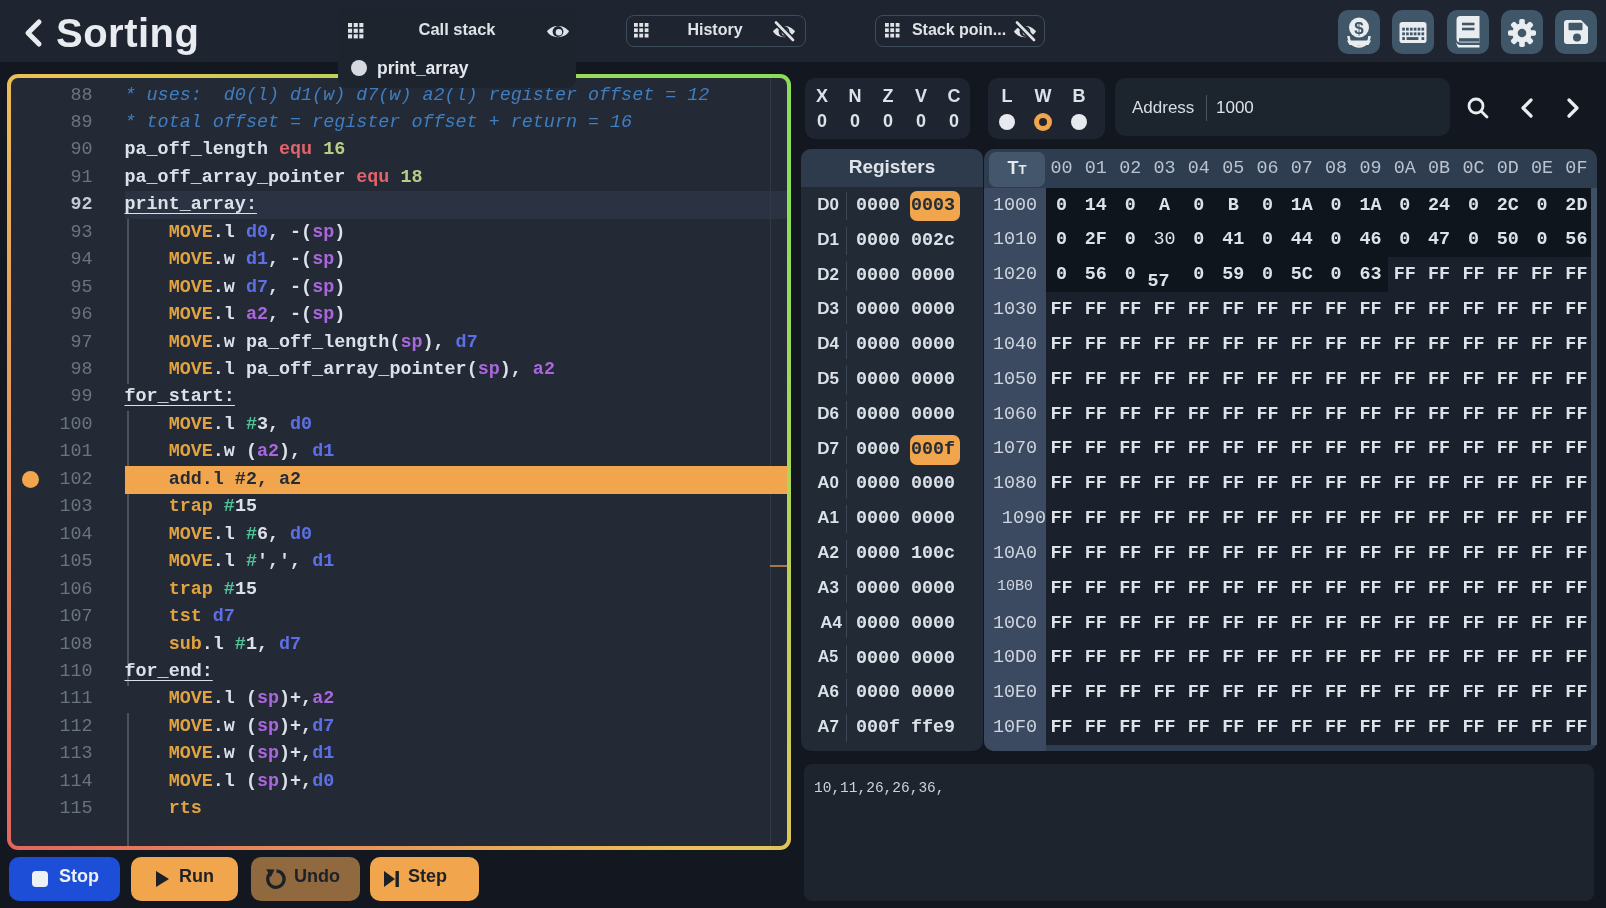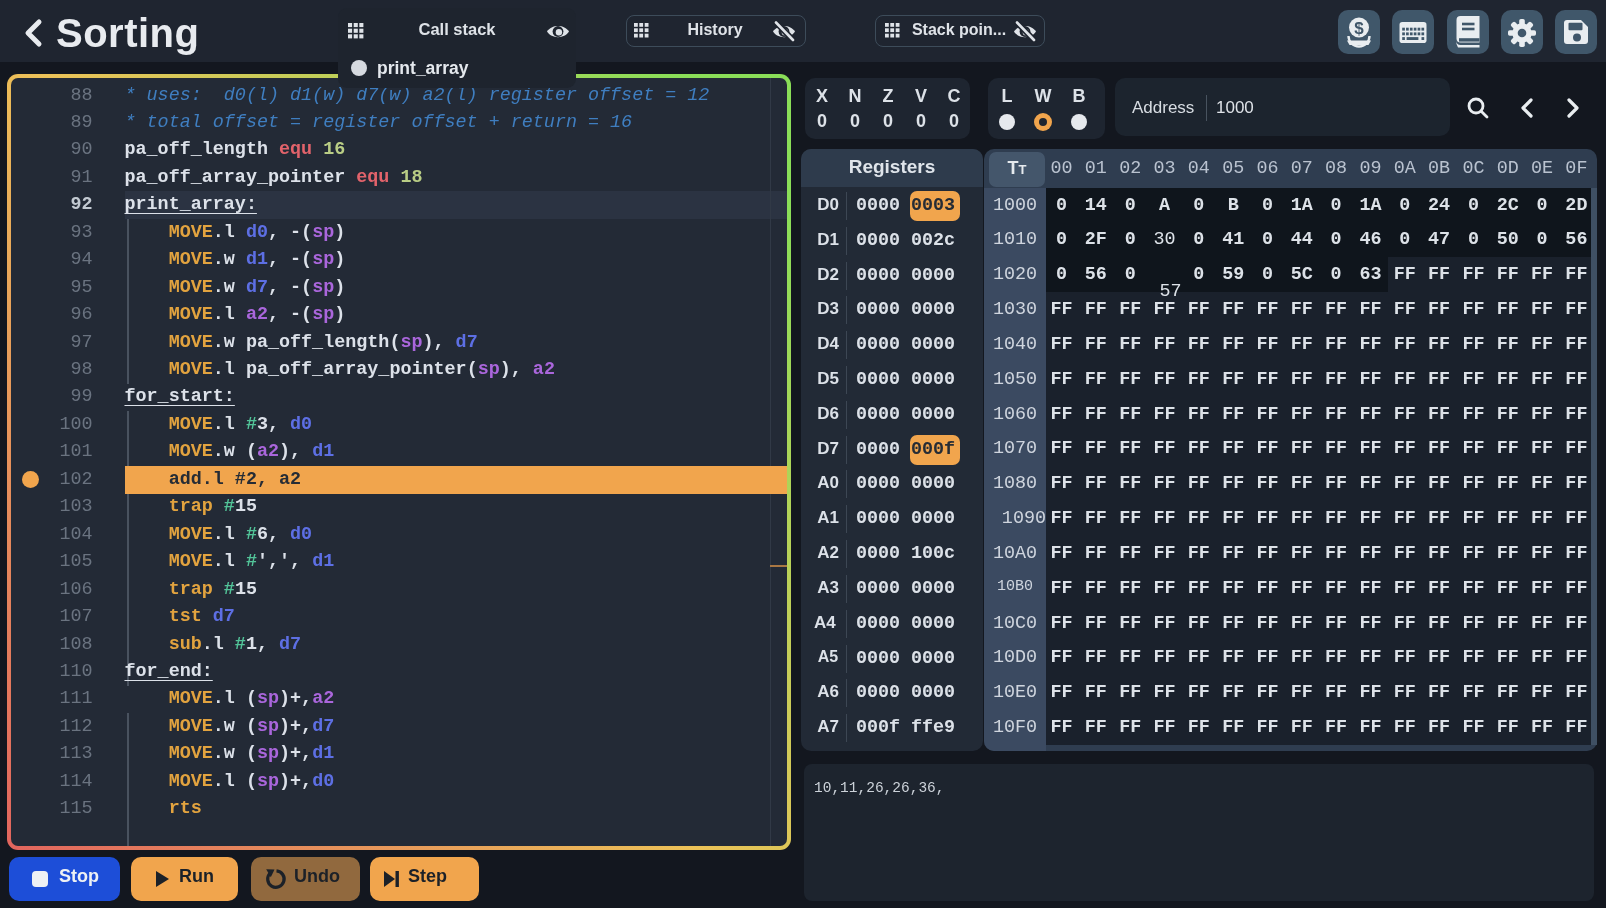--- a/index.html
+++ b/index.html
@@ -278,21 +278,21 @@
     <div class="abs mono" style="left:911px;top:473.4px;font-size:18.4px;font-weight:bold;color:#dce1e8">0000</div>
     <div class="abs" style="left:814px;top:508.3px;width:28px;text-align:center;font-size:17px;font-weight:bold;color:#dce1e8">A1</div>
     <div class="abs mono" style="left:856px;top:508.3px;font-size:18.4px;font-weight:bold;color:#dce1e8">0000</div>
     <div class="abs mono" style="left:911px;top:508.3px;font-size:18.4px;font-weight:bold;color:#dce1e8">0000</div>
     <div class="abs" style="left:814px;top:543.1px;width:28px;text-align:center;font-size:17px;font-weight:bold;color:#dce1e8">A2</div>
     <div class="abs mono" style="left:856px;top:543.1px;font-size:18.4px;font-weight:bold;color:#dce1e8">0000</div>
     <div class="abs mono" style="left:911px;top:543.1px;font-size:18.4px;font-weight:bold;color:#dce1e8">100c</div>
     <div class="abs" style="left:814px;top:577.9px;width:28px;text-align:center;font-size:17px;font-weight:bold;color:#dce1e8">A3</div>
     <div class="abs mono" style="left:856px;top:577.9px;font-size:18.4px;font-weight:bold;color:#dce1e8">0000</div>
     <div class="abs mono" style="left:911px;top:577.9px;font-size:18.4px;font-weight:bold;color:#dce1e8">0000</div>
-    <div class="abs" style="left:814px;top:612.8px;width:28px;text-align:left;font-size:17px;font-weight:bold;color:#dce1e8">A4</div>
+    <div class="abs" style="left:814px;top:612.8px;width:28px;text-align:right;font-size:17px;font-weight:bold;color:#dce1e8">A4</div>
     <div class="abs mono" style="left:856px;top:612.8px;font-size:18.4px;font-weight:bold;color:#dce1e8">0000</div>
     <div class="abs mono" style="left:911px;top:612.8px;font-size:18.4px;font-weight:bold;color:#dce1e8">0000</div>
     <div class="abs" style="left:814px;top:647.6px;width:28px;text-align:center;font-size:16px;font-weight:bold;color:#dce1e8">A5</div>
     <div class="abs mono" style="left:856px;top:647.6px;font-size:18.4px;font-weight:bold;color:#dce1e8">0000</div>
     <div class="abs mono" style="left:911px;top:647.6px;font-size:18.4px;font-weight:bold;color:#dce1e8">0000</div>
     <div class="abs" style="left:814px;top:682.4px;width:28px;text-align:center;font-size:17px;font-weight:bold;color:#dce1e8">A6</div>
     <div class="abs mono" style="left:856px;top:682.4px;font-size:18.4px;font-weight:bold;color:#dce1e8">0000</div>
     <div class="abs mono" style="left:911px;top:682.4px;font-size:18.4px;font-weight:bold;color:#dce1e8">0000</div>
     <div class="abs" style="left:814px;top:717.2px;width:28px;text-align:center;font-size:17px;font-weight:bold;color:#dce1e8">A7</div>
     <div class="abs mono" style="left:856px;top:717.2px;font-size:18.4px;font-weight:bold;color:#dce1e8">000f</div>
@@ -351,21 +351,21 @@
     <div class="abs mono" style="left:1387.8px;top:229.4px;width:34px;text-align:center;font-size:18.4px;font-weight:bold;color:#dde2e8">0</div>
     <div class="abs mono" style="left:1422.1px;top:229.4px;width:34px;text-align:center;font-size:18.4px;font-weight:bold;color:#dde2e8">47</div>
     <div class="abs mono" style="left:1456.5px;top:229.4px;width:34px;text-align:center;font-size:18.4px;font-weight:bold;color:#dde2e8">0</div>
     <div class="abs mono" style="left:1490.8px;top:229.4px;width:34px;text-align:center;font-size:18.4px;font-weight:bold;color:#dde2e8">50</div>
     <div class="abs mono" style="left:1525.1px;top:229.4px;width:34px;text-align:center;font-size:18.4px;font-weight:bold;color:#dde2e8">0</div>
     <div class="abs mono" style="left:1559.4px;top:229.4px;width:34px;text-align:center;font-size:18.4px;font-weight:bold;color:#dde2e8">56</div>
     <div class="abs mono" style="left:984px;top:264.3px;width:62px;text-align:center;font-size:18.4px;color:#cfd5de">1020</div>
     <div class="abs mono" style="left:1044.5px;top:264.3px;width:34px;text-align:center;font-size:18.4px;font-weight:bold;color:#dde2e8">0</div>
     <div class="abs mono" style="left:1078.8px;top:264.3px;width:34px;text-align:center;font-size:18.4px;font-weight:bold;color:#dde2e8">56</div>
     <div class="abs mono" style="left:1113.2px;top:264.3px;width:34px;text-align:center;font-size:18.4px;font-weight:bold;color:#dde2e8">0</div>
-    <div class="abs mono" style="left:1147.5px;top:281px;width:34px;text-align:right;font-size:18.4px;font-weight:normal;color:#dde2e8">57</div>
+    <div class="abs mono" style="left:1147.5px;top:271px;width:34px;text-align:left;font-size:18.4px;font-weight:bold;color:#dde2e8">57</div>
     <div class="abs mono" style="left:1181.8px;top:264.3px;width:34px;text-align:center;font-size:18.4px;font-weight:bold;color:#dde2e8">0</div>
     <div class="abs mono" style="left:1216.2px;top:264.3px;width:34px;text-align:center;font-size:18.4px;font-weight:bold;color:#dde2e8">59</div>
     <div class="abs mono" style="left:1250.5px;top:264.3px;width:34px;text-align:center;font-size:18.4px;font-weight:bold;color:#dde2e8">0</div>
     <div class="abs mono" style="left:1284.8px;top:264.3px;width:34px;text-align:center;font-size:18.4px;font-weight:bold;color:#dde2e8">5C</div>
     <div class="abs mono" style="left:1319.1px;top:264.3px;width:34px;text-align:center;font-size:18.4px;font-weight:bold;color:#dde2e8">0</div>
     <div class="abs mono" style="left:1353.5px;top:264.3px;width:34px;text-align:center;font-size:18.4px;font-weight:bold;color:#dde2e8">63</div>
     <div class="abs mono" style="left:1387.8px;top:264.3px;width:34px;text-align:center;font-size:18.4px;font-weight:bold;color:#dde2e8">FF</div>
     <div class="abs mono" style="left:1422.1px;top:264.3px;width:34px;text-align:center;font-size:18.4px;font-weight:bold;color:#dde2e8">FF</div>
     <div class="abs mono" style="left:1456.5px;top:264.3px;width:34px;text-align:center;font-size:18.4px;font-weight:bold;color:#dde2e8">FF</div>
     <div class="abs mono" style="left:1490.8px;top:264.3px;width:34px;text-align:center;font-size:18.4px;font-weight:bold;color:#dde2e8">FF</div>

